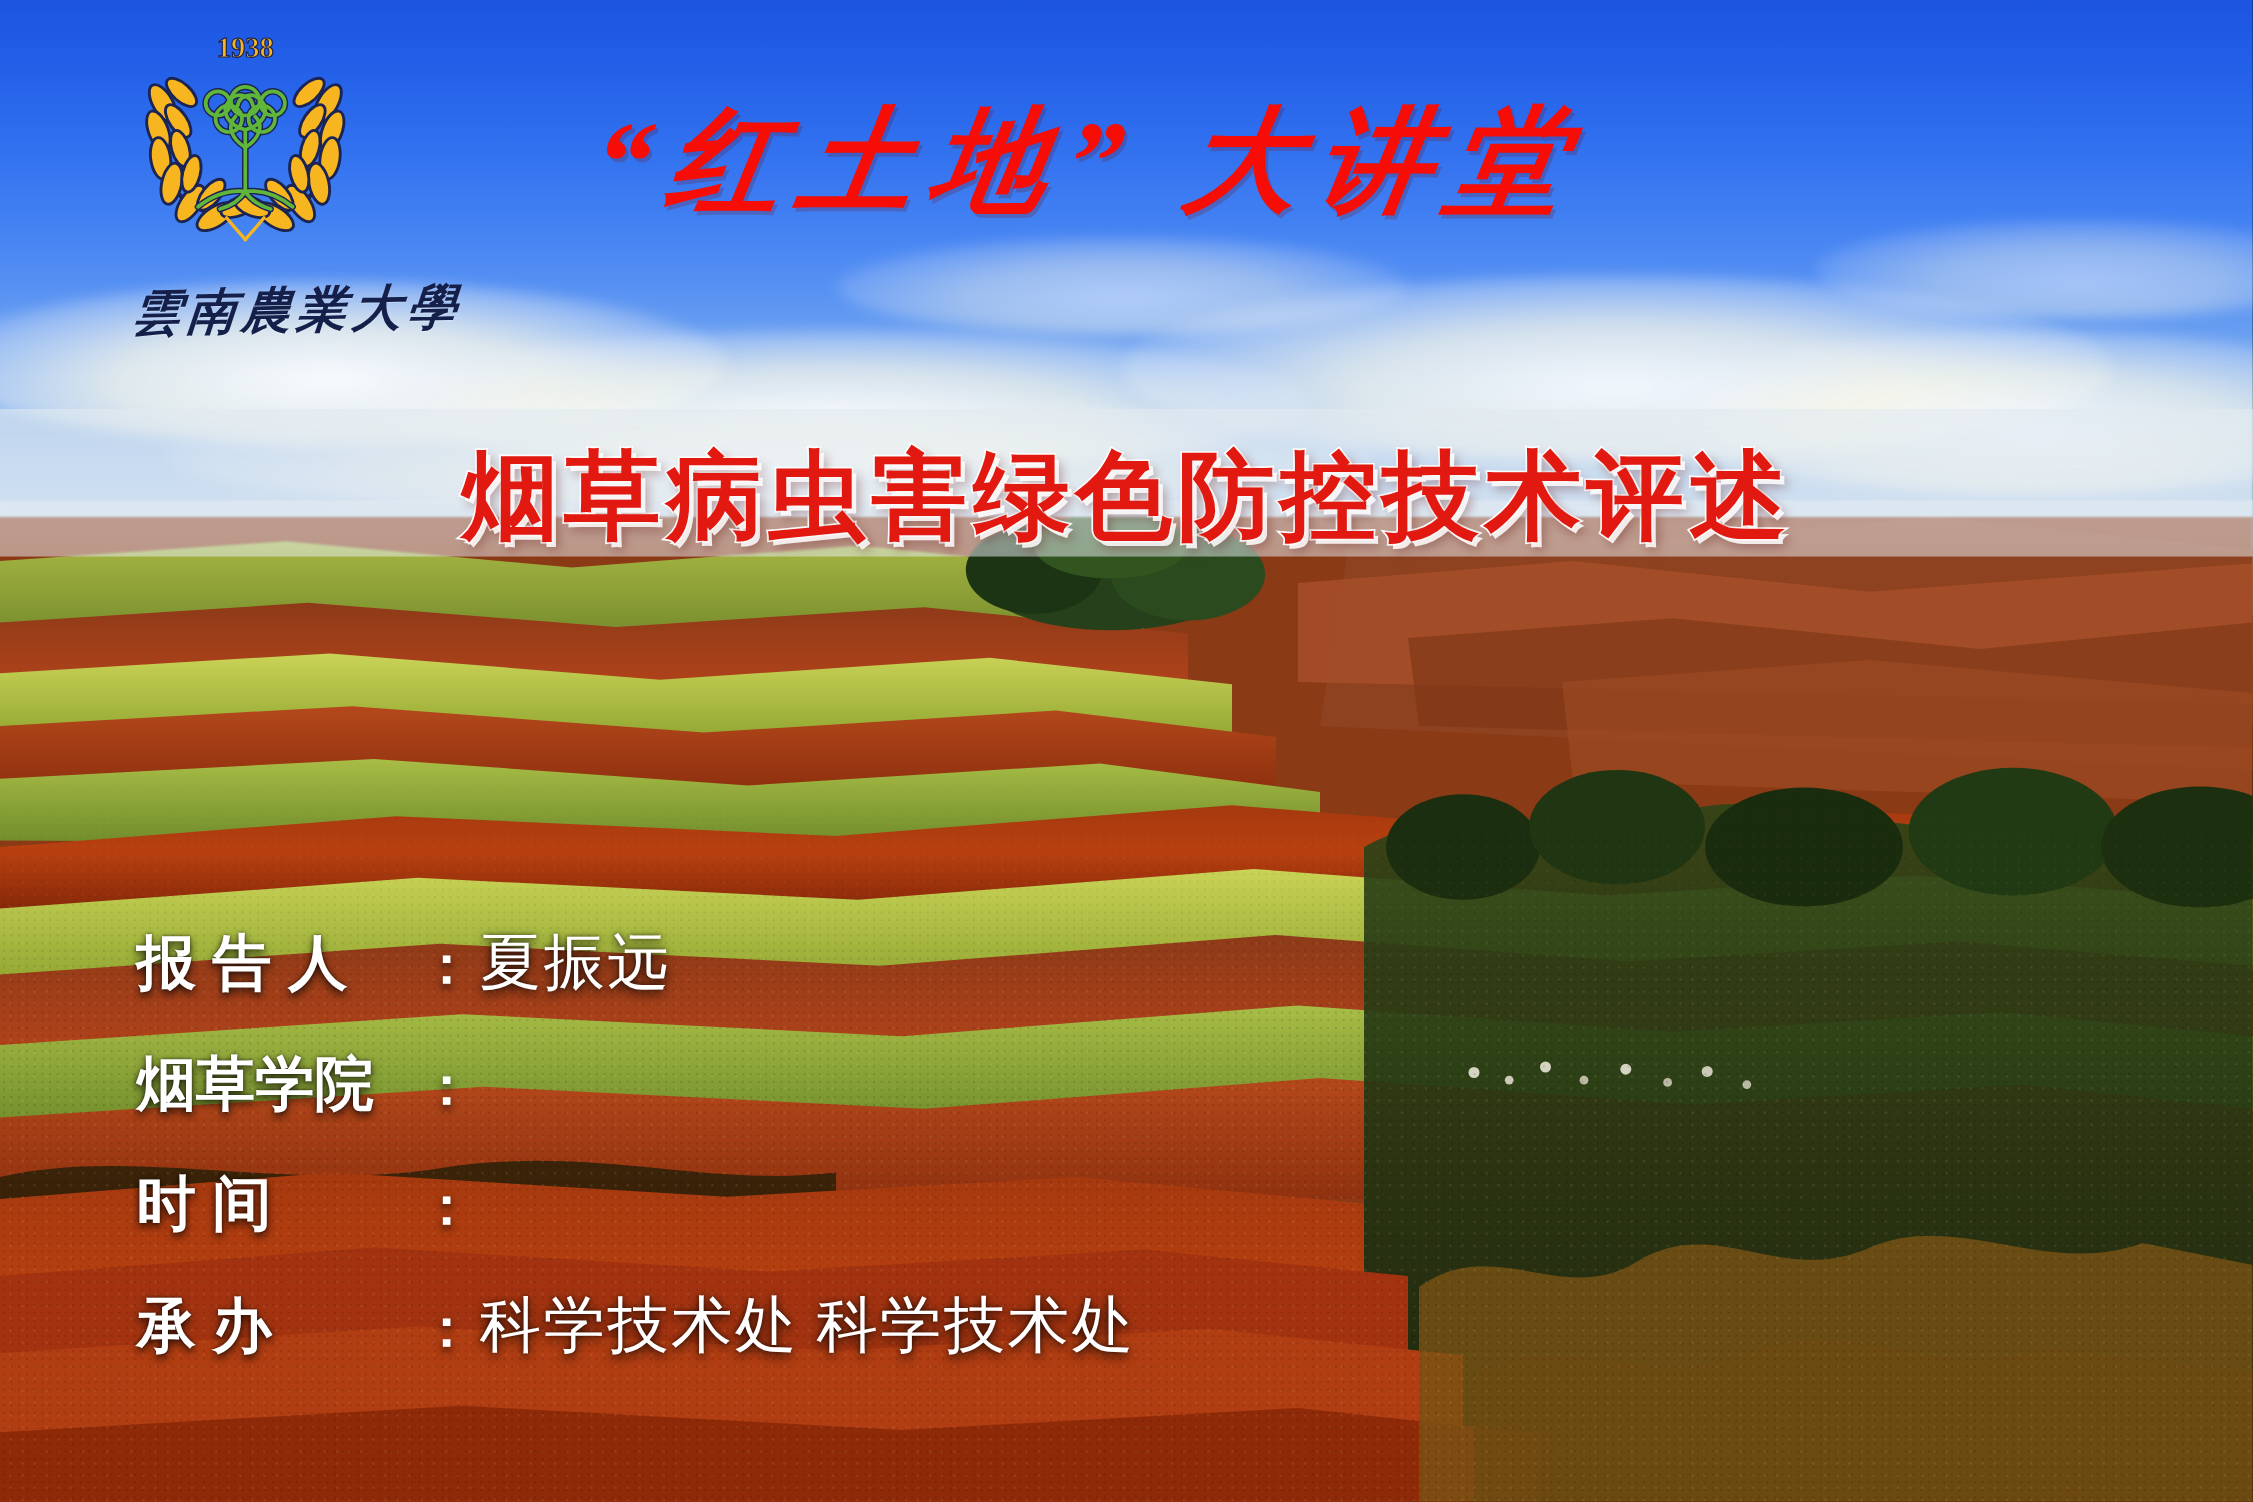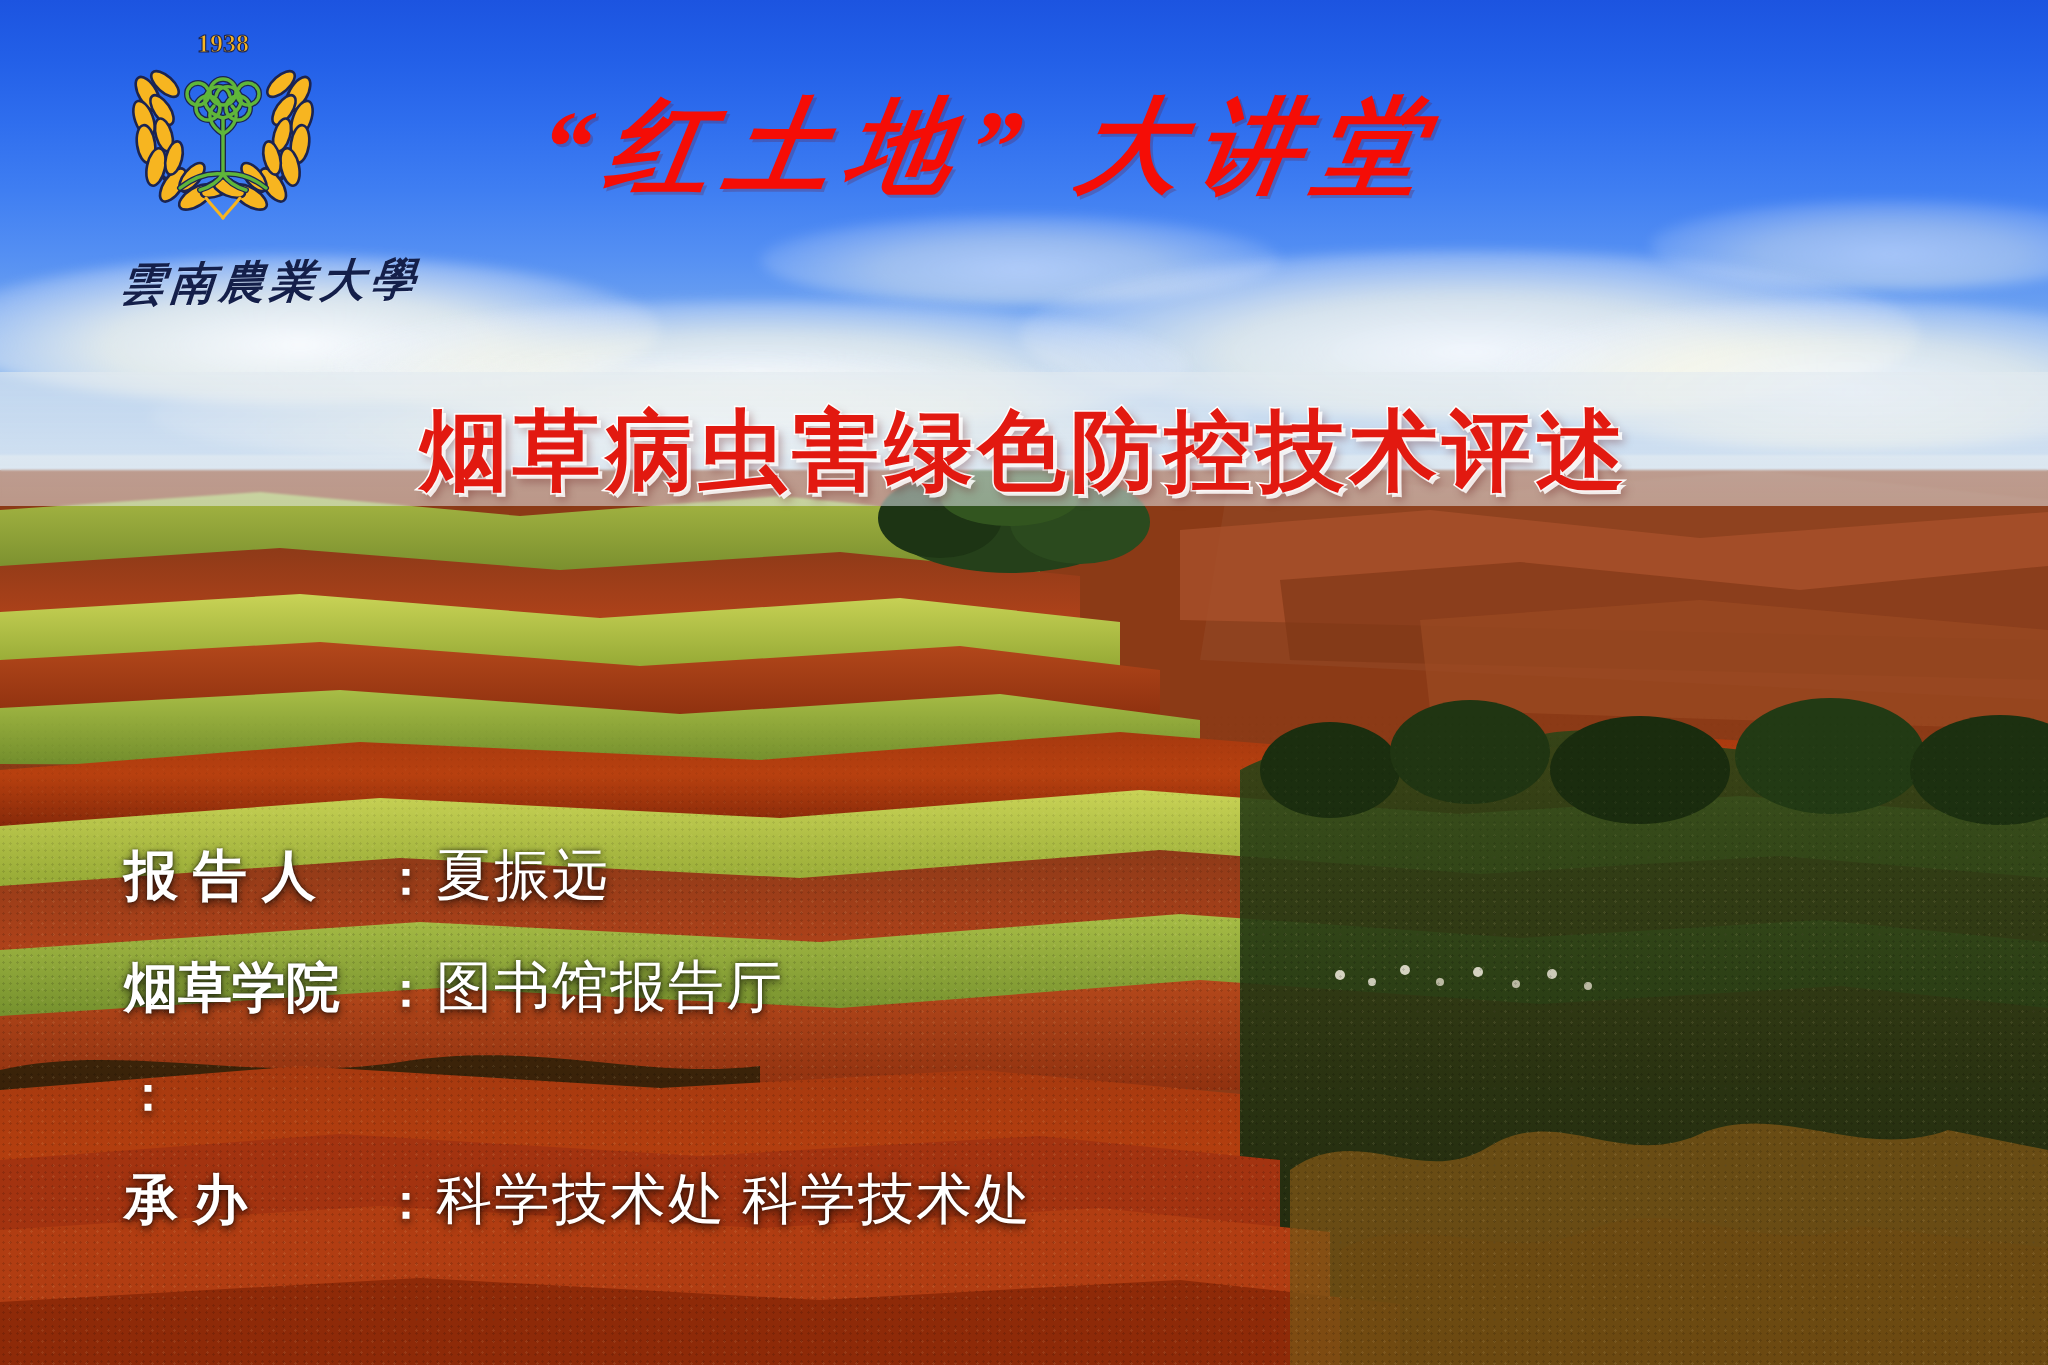--- a/index.html
+++ b/index.html
@@ -347,24 +347,24 @@
 
     <div class="info-row">
       <span class="info-label">报  告  人</span>
       <span class="info-colon">：</span>
       <span class="info-value">夏振远</span>
     </div>
 
     <div class="info-row">
       <span class="info-label">烟草学院</span>
       <span class="info-colon">：</span>
-      <span class="info-value">图书馆报告厅</span>
     </div>
 
     <div class="info-row">
+      <span class="info-label">时      间</span>
       <span class="info-colon">：</span>
     </div>
 
     <div class="info-row">
       <span class="info-label">承      办</span>
       <span class="info-colon">：</span>
       <span class="info-value">科学技术处  科学技术处</span>
     </div>
 
   </div>

